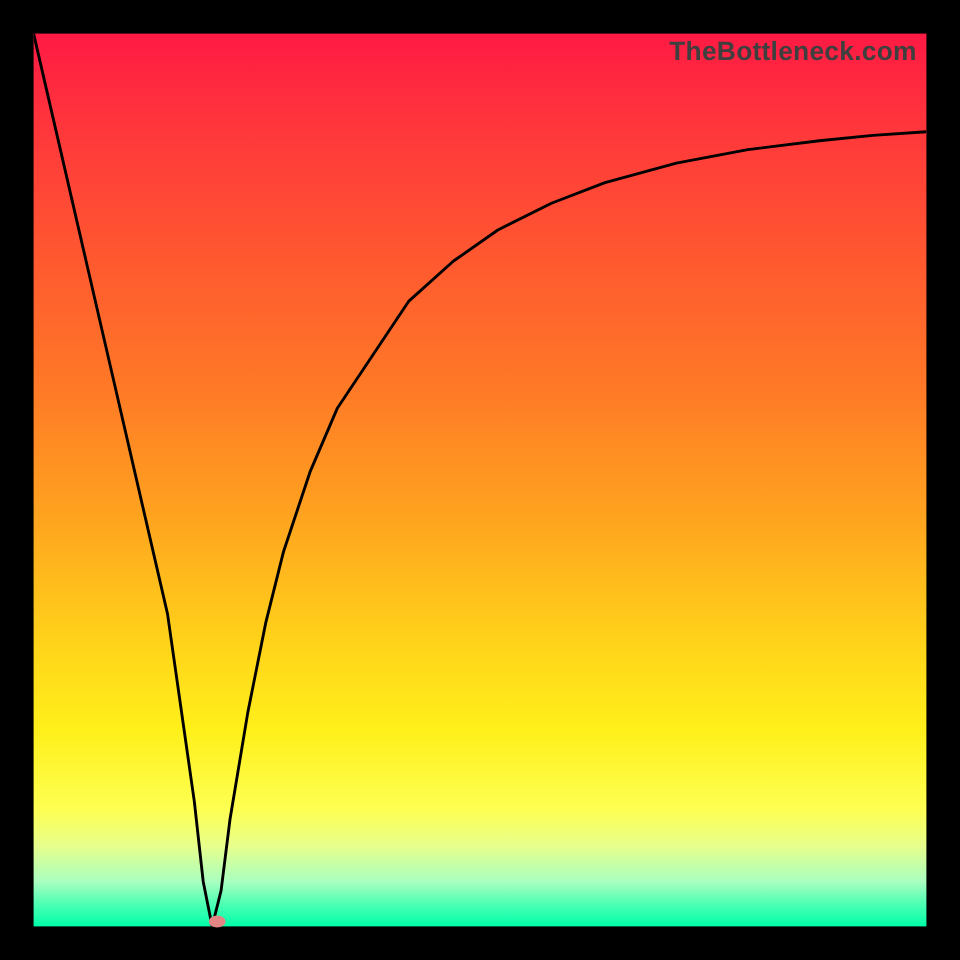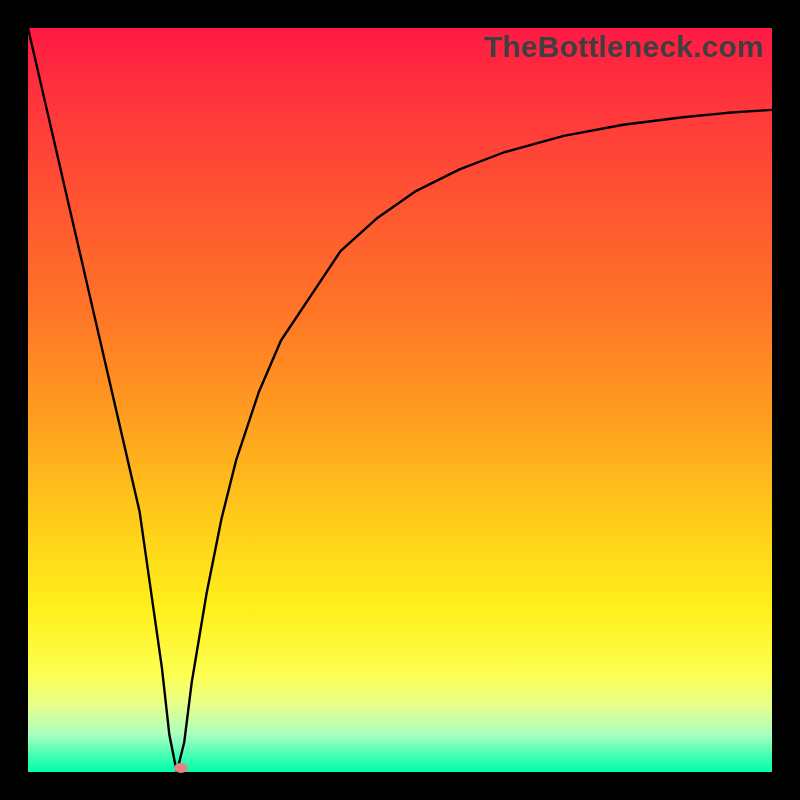--- a/index.html
+++ b/index.html
@@ -37,21 +37,21 @@
       #4dffb3 97.5%,
       #00ffaa 100%
     );
     box-sizing: border-box;
   }
   .watermark {
     position: absolute;
     top: 2px;
     right: 8px;
     color: #3f3f3f;
-    font-size: 30px;
+    font-size: 22px;
     font-weight: 600;
     letter-spacing: 0.2px;
     user-select: none;
   }
   svg.curve {
     position: absolute;
     left: 0;
     top: 0;
     width: 744px;
     height: 744px;

